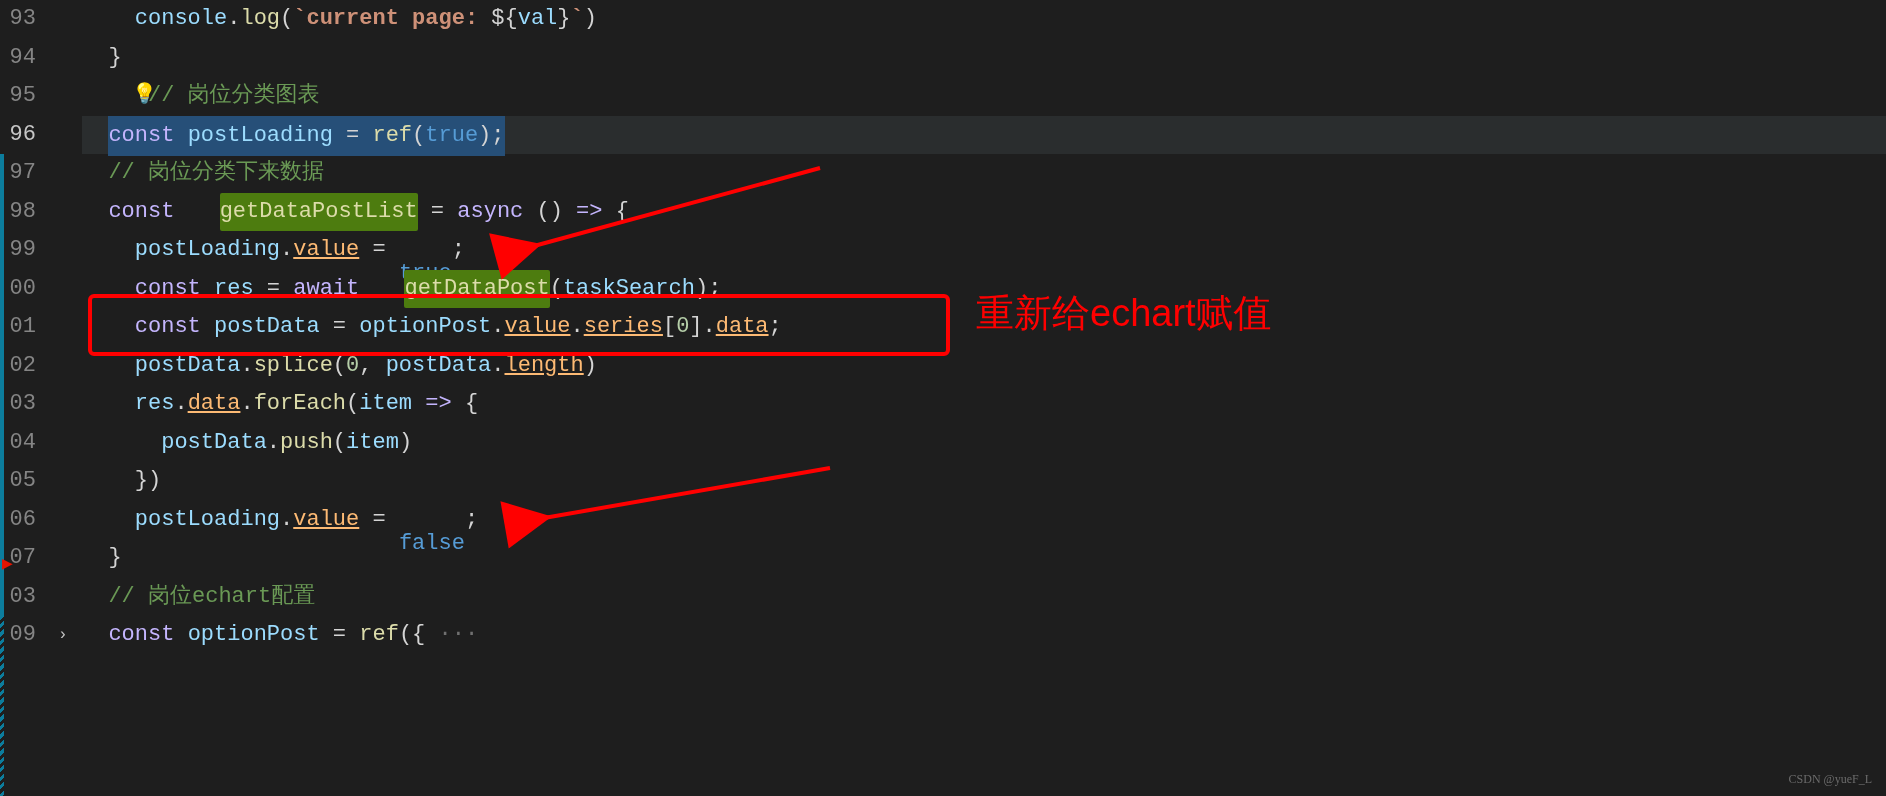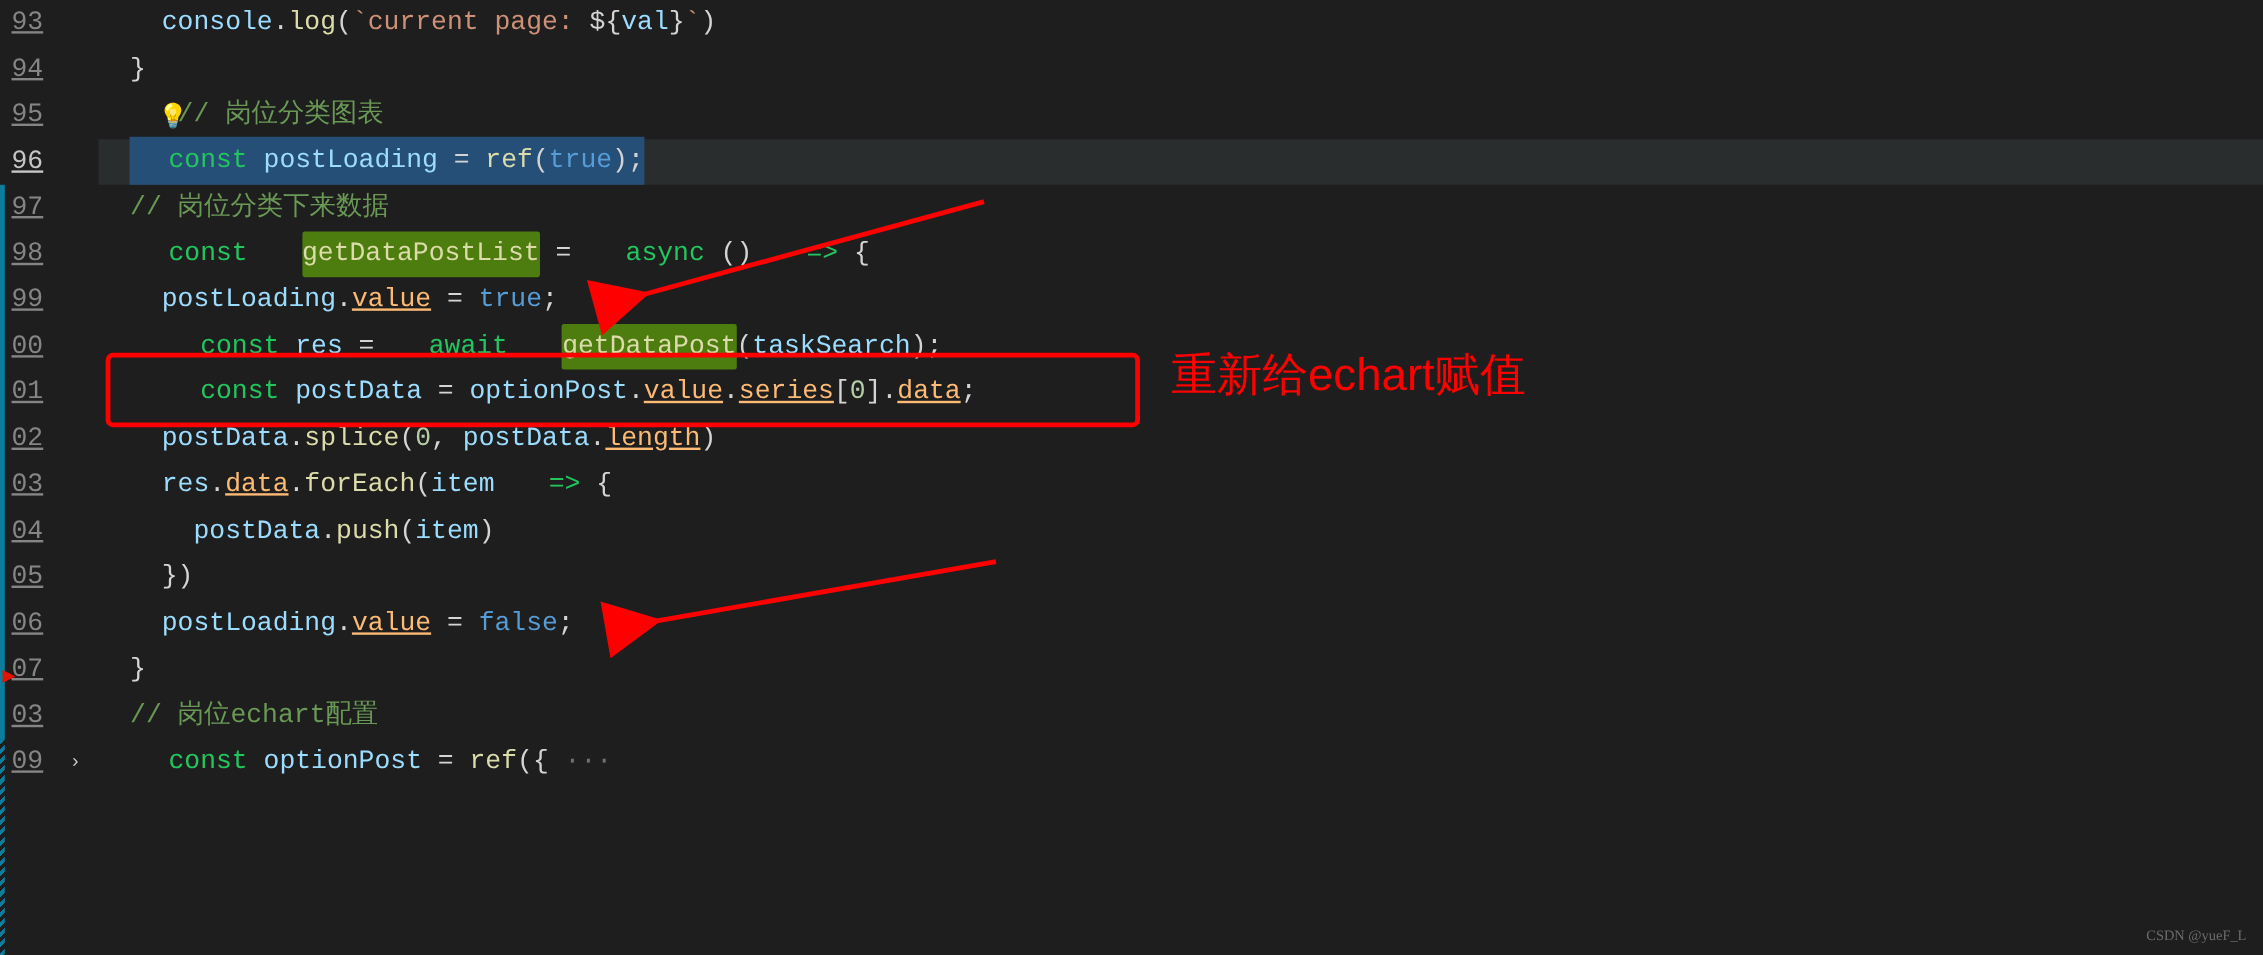--- a/index.html
+++ b/index.html
@@ -18,21 +18,21 @@
     background: #1e1e1e;
     color: #858585;
     text-align: right;
     padding-right: 20px;
     padding-left: 8px;
     user-select: none;
     position: relative;
     flex-shrink: 0;
     width: 56px;
   }
-  .gutter .ln { height: 38.5px; display:flex; align-items:center; justify-content:flex-end; position:relative;text-decoration:underline; }
+  .gutter .ln { height: 38.5px; display:flex; align-items:center; justify-content:flex-end; position:relative; }
   .gutter .active { color: #c6c6c6; text-align: center; }
   .fold-marker {
     position: absolute;
     left: 38px;
     color: #c5c5c5;
     font-size: 16px;
     display:flex; align-items:center;
     height: 38.5px;
   }
   .change-bar {
@@ -41,27 +41,27 @@
     background: #0c7d9d;
   }
   .change-bar.striped {
     background: repeating-linear-gradient(135deg,#0c7d9d,#0c7d9d 3px,transparent 3px,transparent 6px);
   }
   .breakpoint-caret {
     position:absolute; left:0;
     color:#e51400; font-size:18px;
   }
   .code { flex: 1; position: relative; padding-left: 26px; }
-  .line { height: 38.5px; display:flex; align-items:flex-end; white-space: pre; color:#d4d4d4; position:relative; }
+  .line { height: 38.5px; display:flex; align-items:flex-start; white-space: pre; color:#d4d4d4; position:relative; }
   .line.hl { background: #2a2d2e; }
   .selection { background:#264f78; padding:1px 0; }
-  .tk-kw   { color:#22c55e;padding-left:32px; }
+  .tk-kw   { color:#c4b5fd; }
   .tk-var  { color:#9cdcfe; }
   .tk-prop { color:#fdba74;text-decoration:underline; }
-  .tk-str  { color:#ce9178; }
+  .tk-str  { color:#ce9178;font-weight:bold; }
   .tk-num  { color:#b5cea8; }
   .tk-cmt  { color:#6a9955; }
   .tk-op   { color:#d4d4d4; }
   .tk-pun  { color:#d4d4d4; }
   .tk-const{ color:#569cd6;margin-top:24px; }
   .tk-call { color:#dcdcaa; }
   .tk-param{ color:#9cdcfe; }
   .tk-index{ color:#b5cea8; }
   .tk-dots { color:#707070; }
   .bulb {

